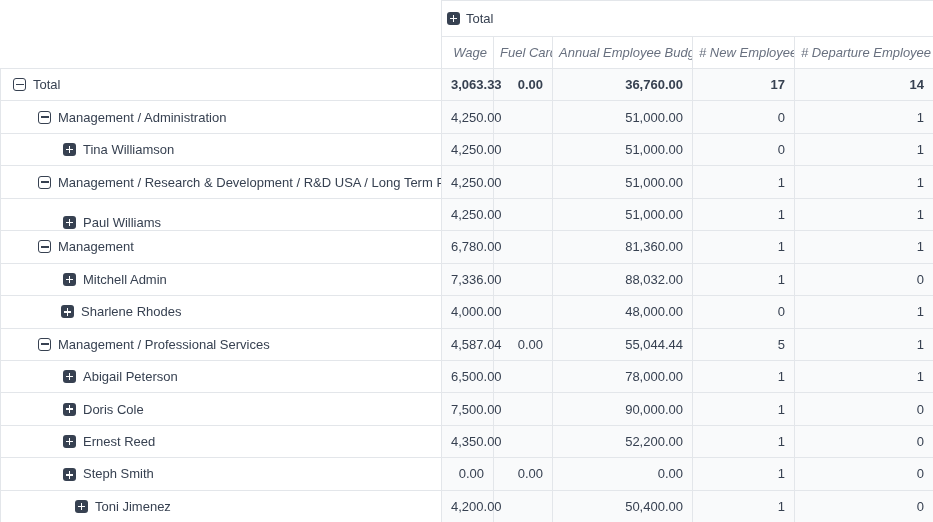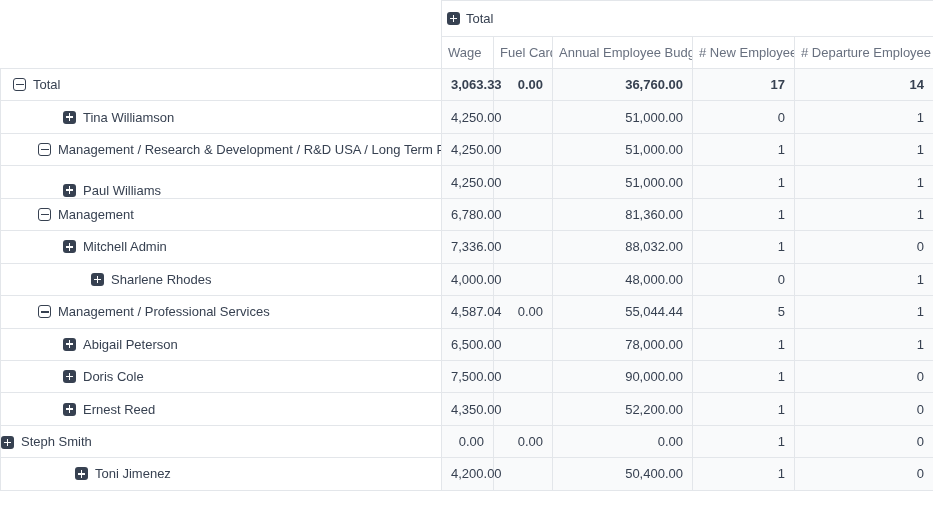--- a/index.html
+++ b/index.html
@@ -38,25 +38,26 @@
     text-align:left;
   }
   th.group-head .inner{
     display:flex;align-items:center;gap:6px;
     padding-left:5px;
   }
 
   th.measure{
     border:1px solid var(--border);
     background:var(--white);
-    text-align:left;
+    text-align:right;
     color:var(--muted);
     padding:0 6px;
     white-space:nowrap;
     overflow:hidden;
+    font-style:italic;
   }
 
   tbody th.row-head{
     border:1px solid var(--border);
     background:var(--white);
     text-align:left;
   }
   tbody th.row-head .inner{
     display:flex;align-items:center;gap:7px;
     white-space:nowrap;overflow:hidden;
@@ -141,20 +142,33 @@
       </span>
     </th>
     <td class="val">3,063.33</td>
     <td class="val">0.00</td>
     <td class="val">36,760.00</td>
     <td class="val">17</td>
     <td class="val">14</td>
   </tr>
       <tr>
     <th class="row-head">
+      <span class="inner" style="padding-left: 37px;">
+        <span class="toggle minus"></span>
+        <span class="row-label">Management / Administration</span>
+      </span>
+    </th>
+    <td class="val">4,250.00</td>
+    <td class="val"></td>
+    <td class="val">51,000.00</td>
+    <td class="val">0</td>
+    <td class="val">1</td>
+  </tr>
+      <tr>
+    <th class="row-head">
       <span class="inner" style="padding-left: 62px;">
         <span class="toggle plus"></span>
         <span class="row-label">Tina Williamson</span>
       </span>
     </th>
     <td class="val">4,250.00</td>
     <td class="val"></td>
     <td class="val">51,000.00</td>
     <td class="val">0</td>
     <td class="val">1</td>
@@ -206,21 +220,21 @@
       </span>
     </th>
     <td class="val">7,336.00</td>
     <td class="val"></td>
     <td class="val">88,032.00</td>
     <td class="val">1</td>
     <td class="val">0</td>
   </tr>
       <tr>
     <th class="row-head">
-      <span class="inner" style="padding-left: 90px;">
+      <span class="inner" style="padding-left: 60px;">
         <span class="toggle plus"></span>
         <span class="row-label">Sharlene Rhodes</span>
       </span>
     </th>
     <td class="val">4,000.00</td>
     <td class="val"></td>
     <td class="val">48,000.00</td>
     <td class="val">0</td>
     <td class="val">1</td>
   </tr>
@@ -271,21 +285,21 @@
       </span>
     </th>
     <td class="val">4,350.00</td>
     <td class="val"></td>
     <td class="val">52,200.00</td>
     <td class="val">1</td>
     <td class="val">0</td>
   </tr>
       <tr>
     <th class="row-head">
-      <span class="inner" style=" align-items: flex-end;">
+      <span class="inner" style="padding-left: 62px; align-items: flex-end;">
         <span class="toggle plus"></span>
         <span class="row-label">Steph Smith</span>
       </span>
     </th>
     <td class="val">0.00</td>
     <td class="val">0.00</td>
     <td class="val">0.00</td>
     <td class="val">1</td>
     <td class="val">0</td>
   </tr>

